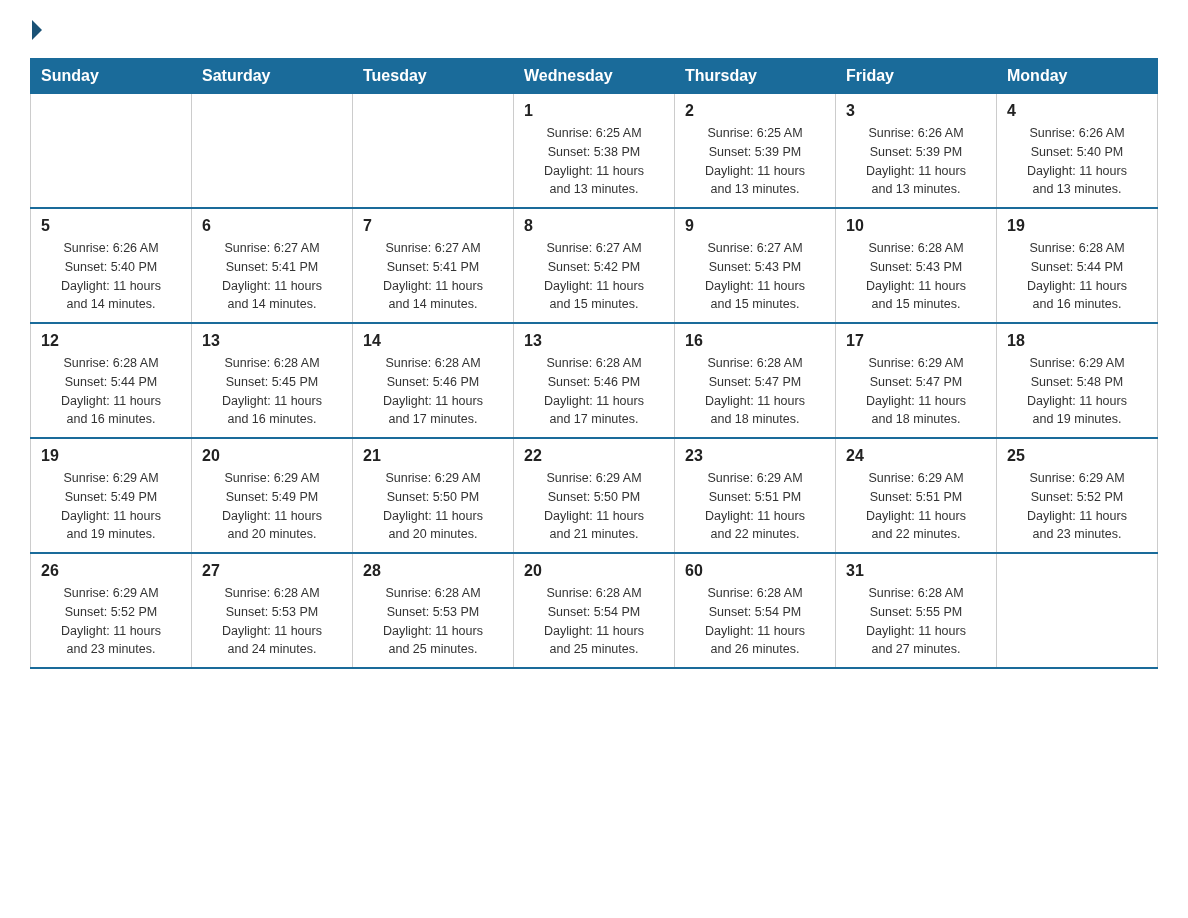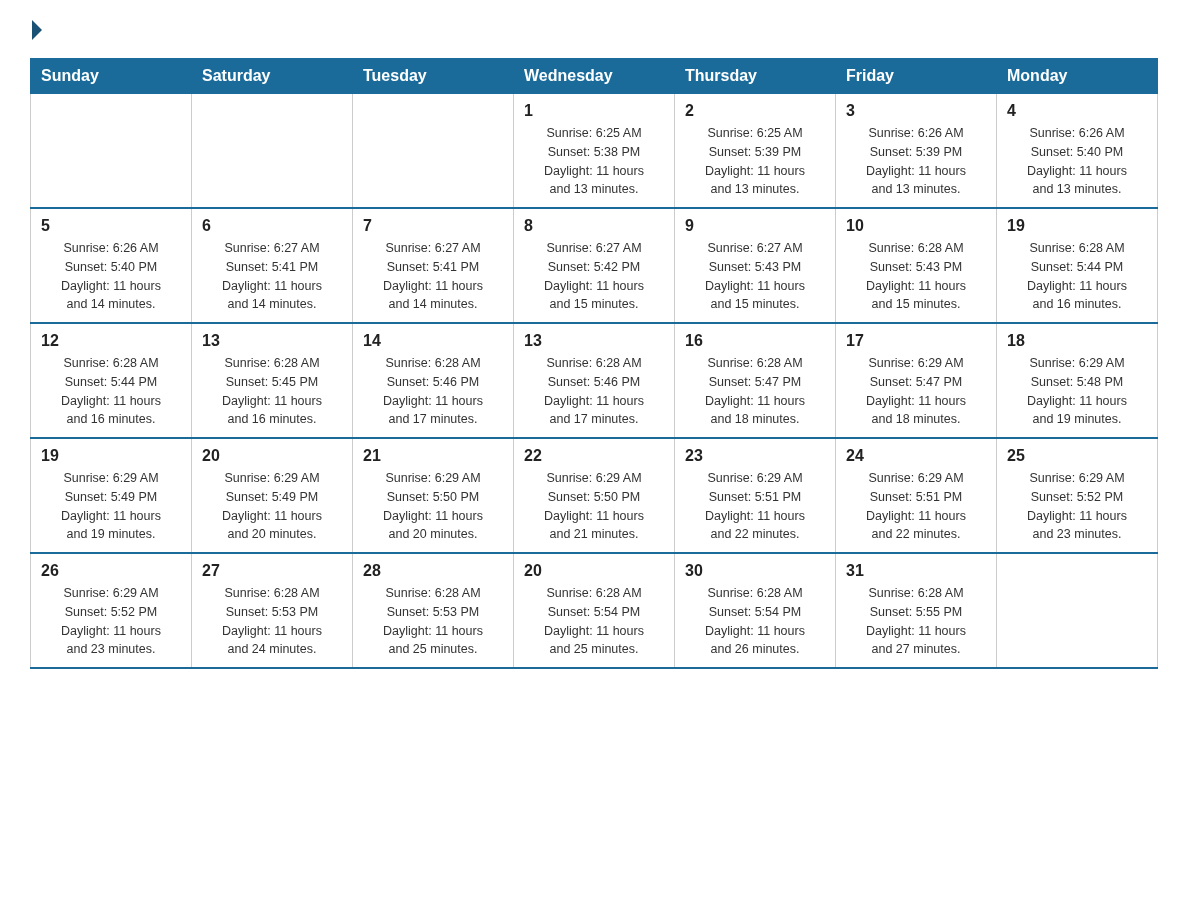--- a/index.html
+++ b/index.html
@@ -249,21 +249,21 @@
         </td>
         <td>
           <span class="day-number">28</span>
           <div class="day-info">Sunrise: 6:28 AM<br>Sunset: 5:53 PM<br>Daylight: 11 hours<br>and 25 minutes.</div>
         </td>
         <td>
           <span class="day-number">20</span>
           <div class="day-info">Sunrise: 6:28 AM<br>Sunset: 5:54 PM<br>Daylight: 11 hours<br>and 25 minutes.</div>
         </td>
         <td>
-          <span class="day-number">30</span>
+          <span class="day-number">60</span>
           <div class="day-info">Sunrise: 6:28 AM<br>Sunset: 5:54 PM<br>Daylight: 11 hours<br>and 26 minutes.</div>
         </td>
         <td>
           <span class="day-number">31</span>
           <div class="day-info">Sunrise: 6:28 AM<br>Sunset: 5:55 PM<br>Daylight: 11 hours<br>and 27 minutes.</div>
         </td>
         <td class="empty-cell"></td>
       </tr>
     </tbody>
 </table>

